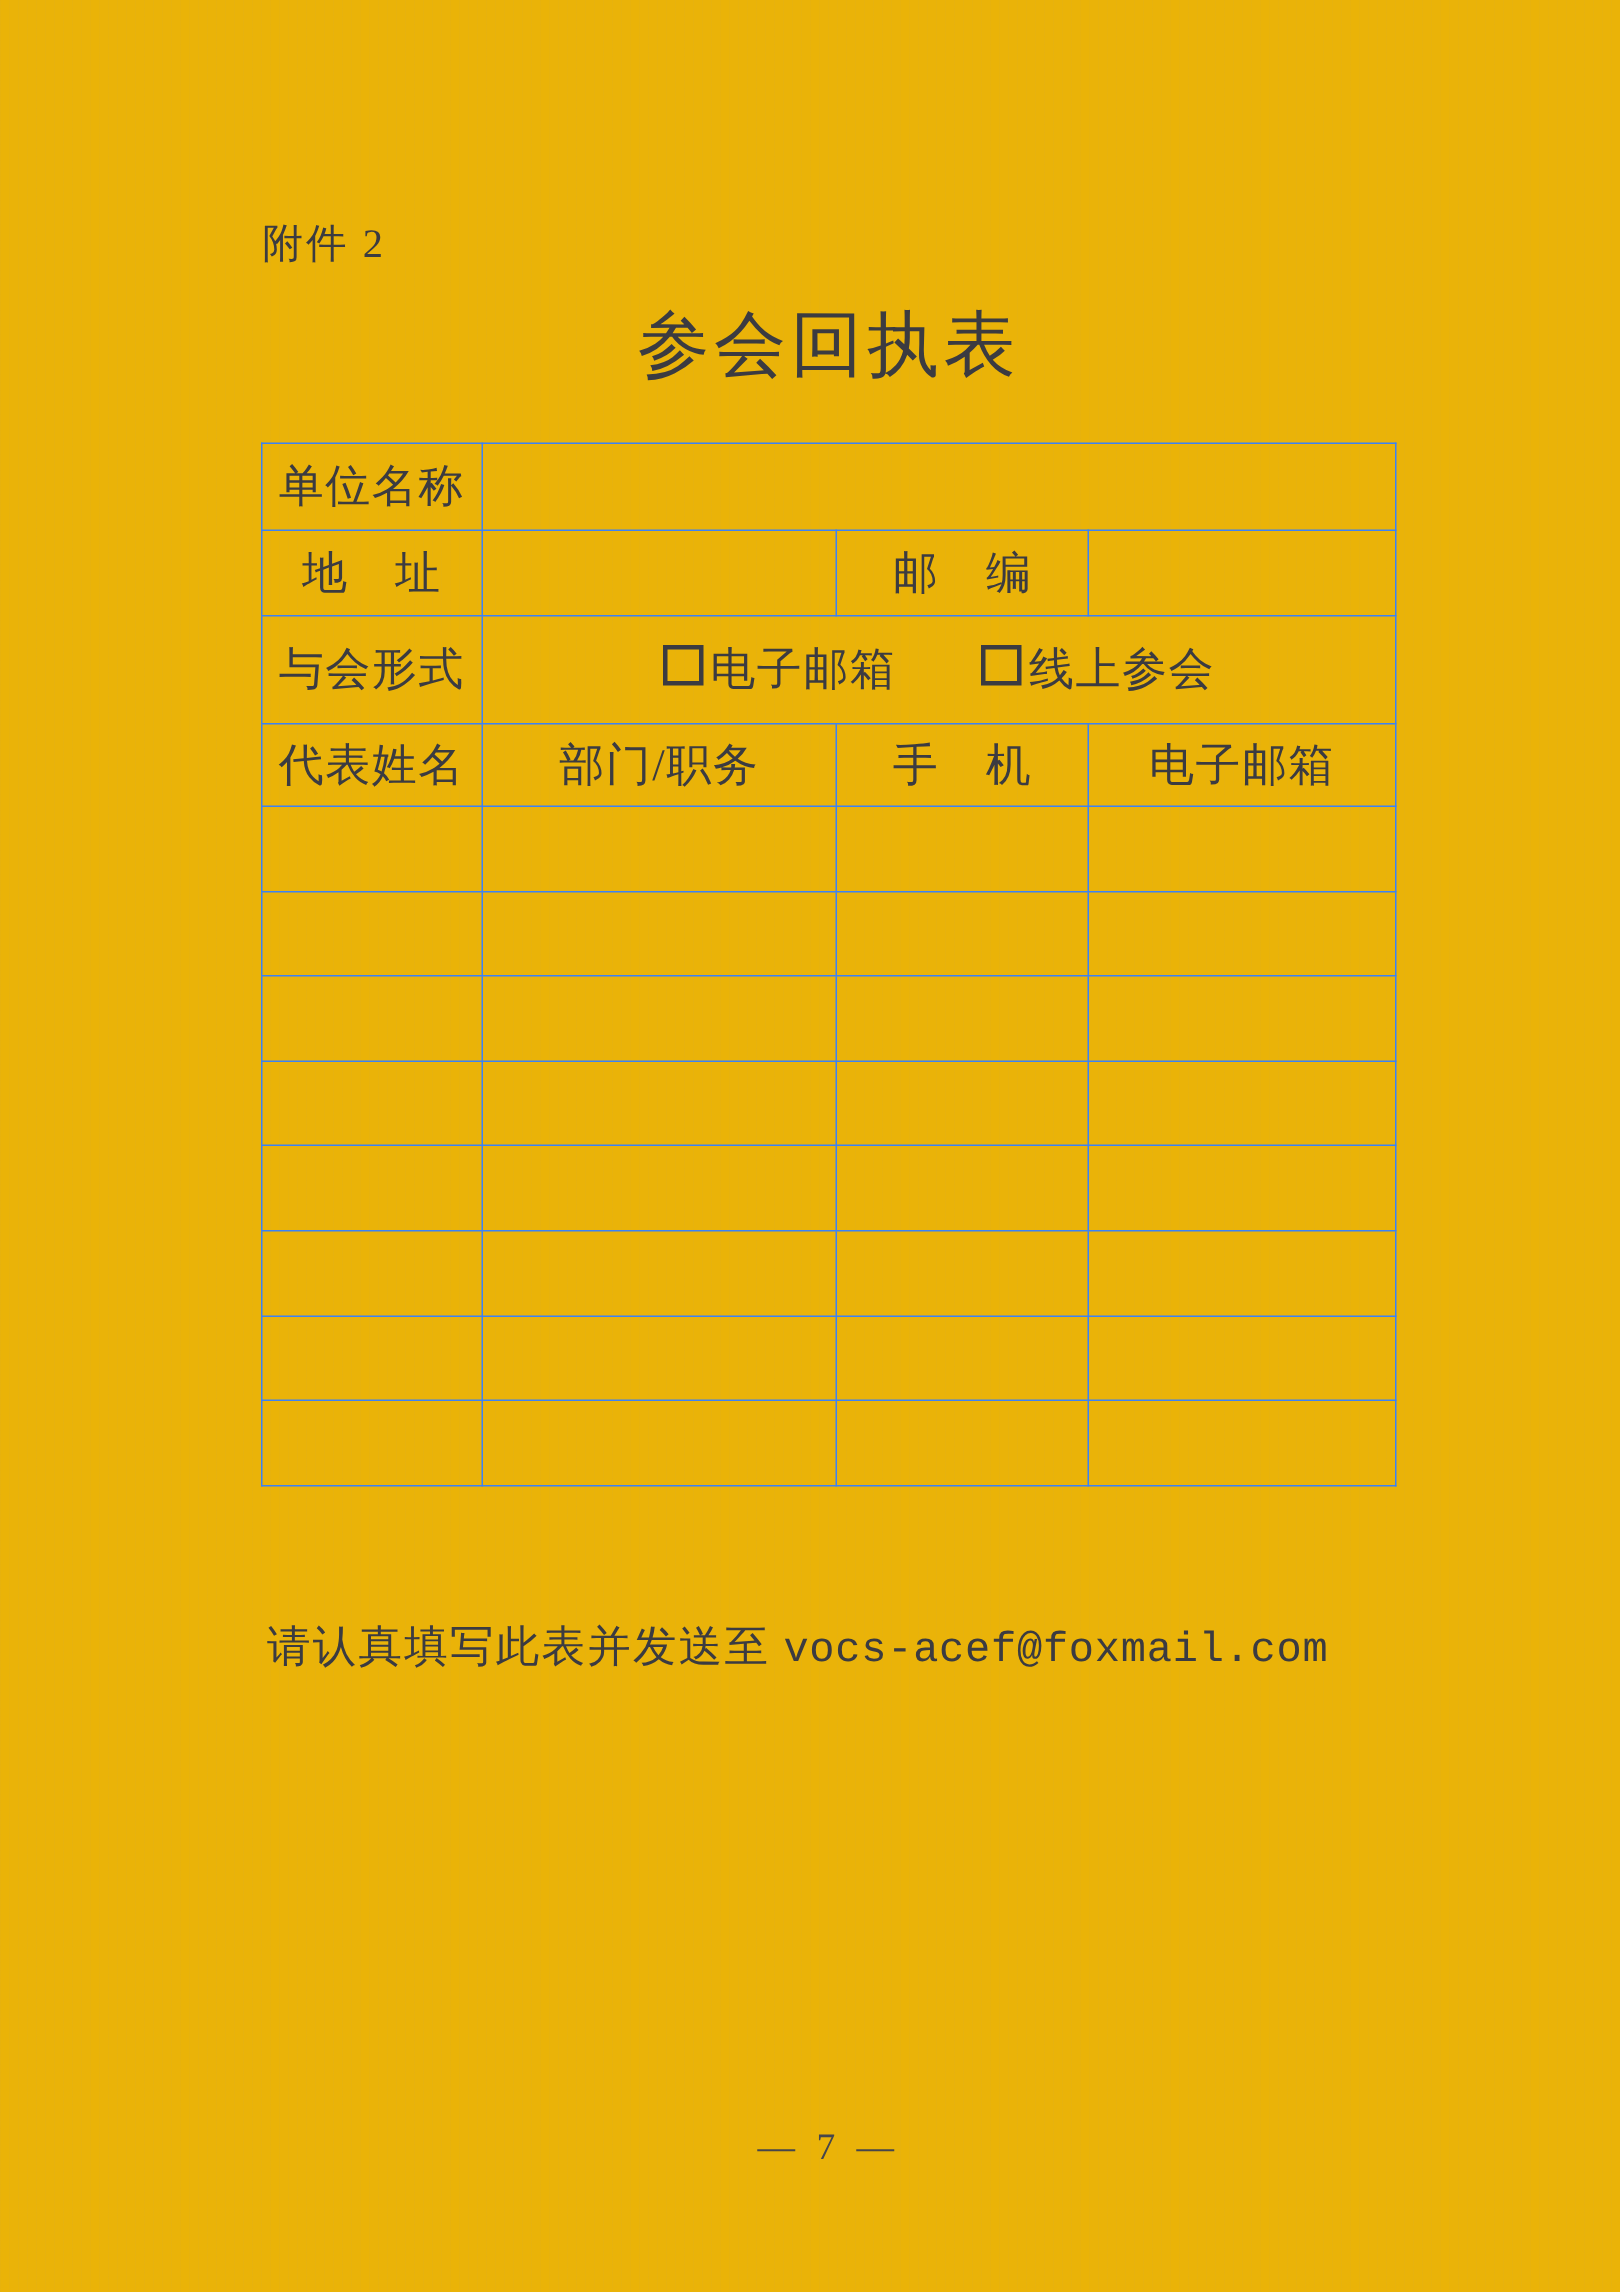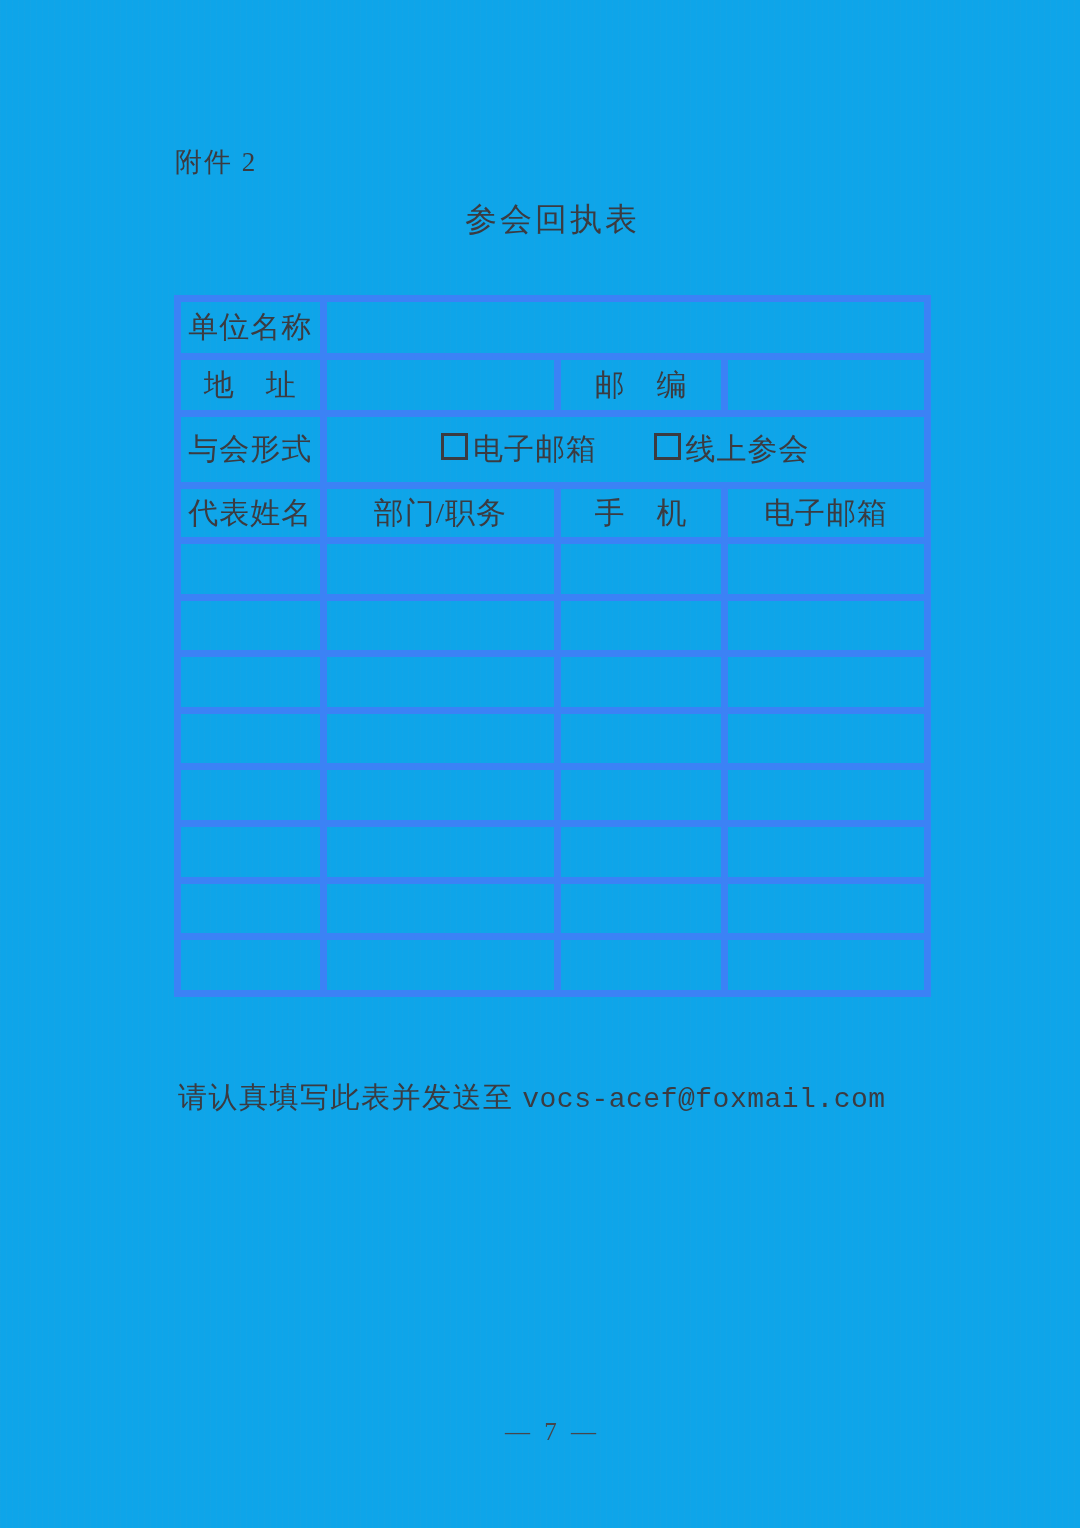--- a/index.html
+++ b/index.html
@@ -1,20 +1,20 @@
 <!DOCTYPE html>
 <html><head>
 <meta charset="utf-8">
 <style>
   html, body { margin: 0; padding: 0; background: #ffffff; }
   .page {
     position: relative;
     width: 1080px;
     height: 1528px;
-    background: #0ea5e9;
+    background: #eab308;
     font-family: "Liberation Serif", "DejaVu Serif", serif;
     color: #3b3b41;
     overflow: hidden;
   }
   .scan-texture {
     position: absolute;
     inset: 0;
     background: repeating-linear-gradient(
       90deg,
       rgba(150,150,165,0.035) 0px, rgba(150,150,165,0.035) 1px,
@@ -29,35 +29,35 @@
     font-size: 27px;
     letter-spacing: 2px;
   }
   .doc-title {
     position: absolute;
     left: 174px;
     top: 198px;
     width: 757px;
     margin: 0;
     text-align: center;
-    font-size: 32px;
+    font-size: 48px;
     font-weight: 500;
     letter-spacing: 3px;
   }
   table.form-table {
     position: absolute;
     left: 174px;
     top: 295px;
     width: 757px;
     border-collapse: collapse;
     table-layout: fixed;
     font-size: 30px;
   }
   .form-table td {
-    border: 7px solid #3b82f6;
+    border: 1px solid #3b82f6;
     padding: 0;
     text-align: center;
     vertical-align: middle;
     letter-spacing: 1px;
   }
   tr.r1 { height: 58px; }
   tr.r2 { height: 57px; }
   tr.r3 { height: 58px; }
   tr.r4 { height: 72px; }
   tr.r5 { height: 55px; }

